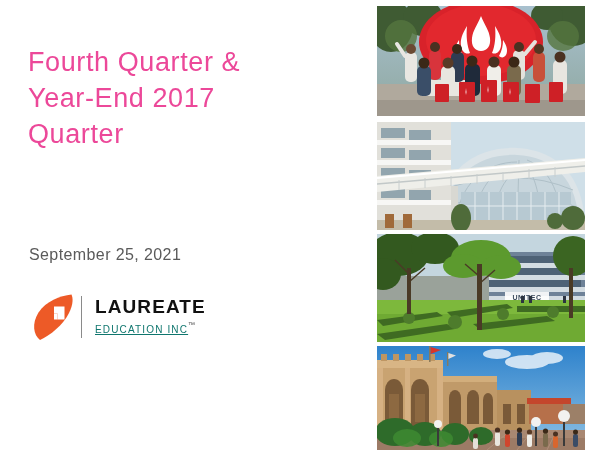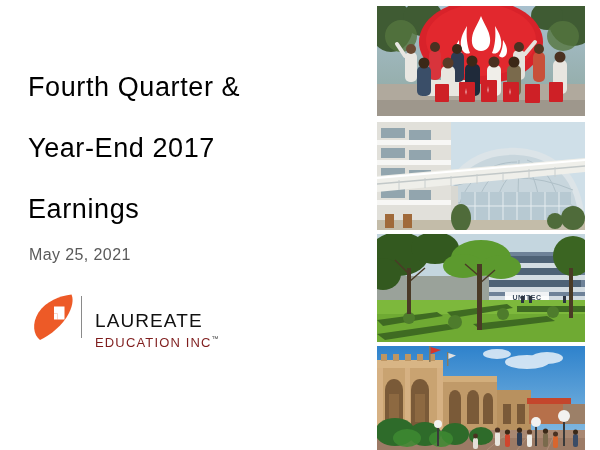--- a/index.html
+++ b/index.html
@@ -31,27 +31,26 @@
     height: 450px;
   }
 
   #title-block {
     position: absolute;
     left: 28px;
     top: 44px;
     width: 330px;
   }
   .title-line {
-    color: #000000;
+    color: #ec4899;
     font-size: 27px;
     line-height: 36px;
     font-weight: 400;
     letter-spacing: 0.6px;
     white-space: nowrap;
-    margin-top: 25px;
   }
 
   #date-line {
     position: absolute;
     left: 29px;
     top: 245px;
     color: #5A5A5A;
     font-size: 16px;
     letter-spacing: 0.4px;
     line-height: 20px;
@@ -81,35 +80,35 @@
   }
   #logo-words {
     position: absolute;
     left: 65px;
     top: 4px;
     width: 150px;
   }
   #logo-name {
     color: #111111;
     font-size: 19px;
-    font-weight: 400;
+    font-weight: 700;
     letter-spacing: 1.1px;
     line-height: 22px;
-    margin-top: 14px;
   }
   #logo-sub-wrap {
     margin-top: 1px;
     white-space: nowrap;
   }
   #logo-sub {
-    color: #7f1d1d;
-    font-size: 13px;
+    color: #0f766e;
+    font-size: 10px;
     font-weight: 400;
     letter-spacing: 1.15px;
     line-height: 15px;
+    text-decoration: underline;
   }
   #logo-tm {
     color: #4A4A4A;
     font-size: 7px;
     vertical-align: super;
     letter-spacing: 0;
   }
 
   
   #photo-strip {
@@ -136,24 +135,24 @@
 </head>
 <body>
 
 <div id="slide">
 
   <div id="left-panel">
 
     <div id="title-block">
       <div class="title-line">Fourth Quarter &amp;</div>
       <div class="title-line">Year-End 2017</div>
-      <div class="title-line">Earnings</div>
+      <div class="title-line">Quarter</div>
     </div>
 
-    <div id="date-line">May 25, 2021</div>
+    <div id="date-line">September 25, 2021</div>
 
     <div id="logo">
 
       <div id="logo-mark">
         <svg viewBox="0 0 48 50" xmlns="http://www.w3.org/2000/svg" aria-hidden="true">
 
           <path d="M41.5 2.5 C30 4 16 9 8.5 20.5 C1.5 31.5 3.5 43 10 48 C20 43.5 33 33 39 21 C43.5 12 43 6 41.5 2.5 Z" fill="#ED5A27"></path>
 
           <path d="M27.5 14.5 L34.5 14.5 L34.5 27.5 L27.5 27.5 L27.5 21.5 L24.0 21.5 L24.0 14.5 Z" fill="#FFFFFF"></path>
           <path d="M24.0 21.5 L27.5 21.5 L27.5 27.5 L24.0 27.5 Z" fill="#FFFFFF"></path>

